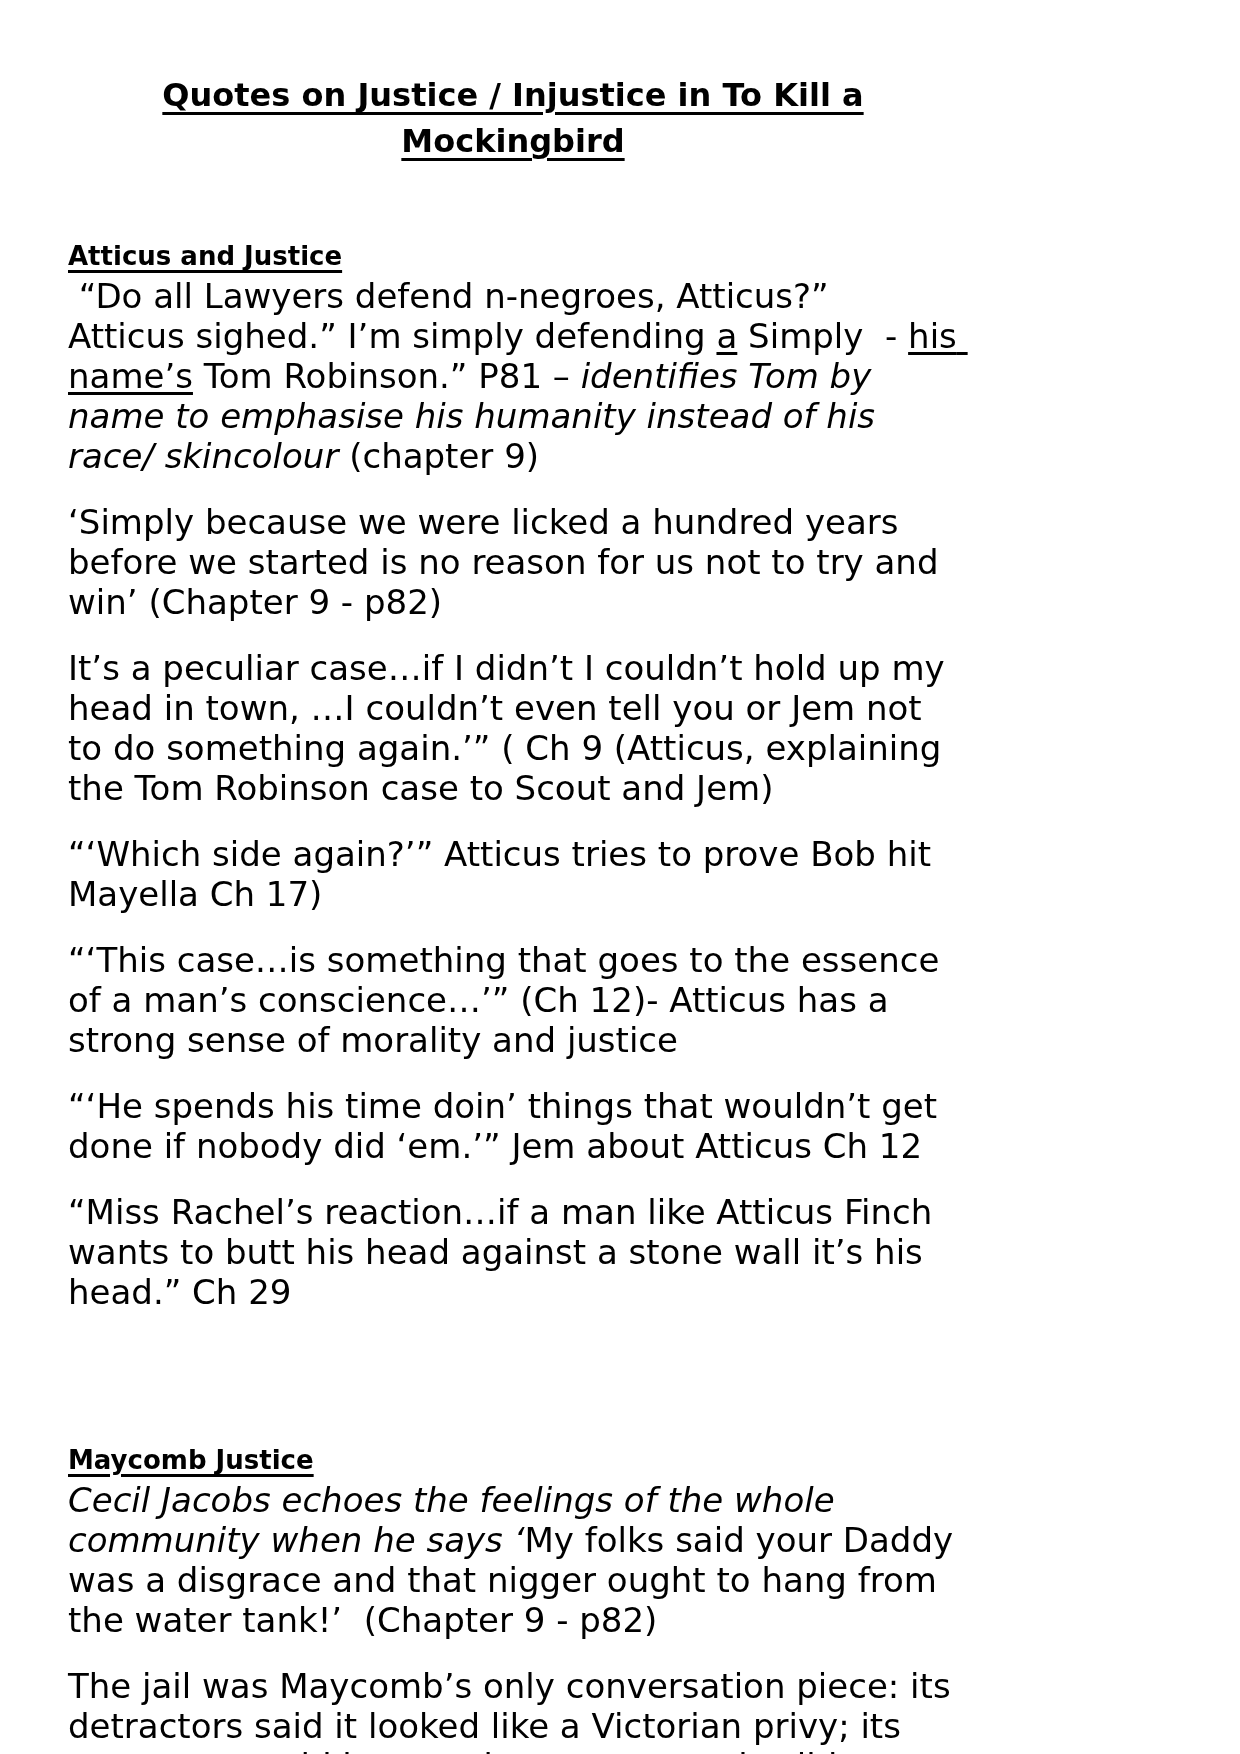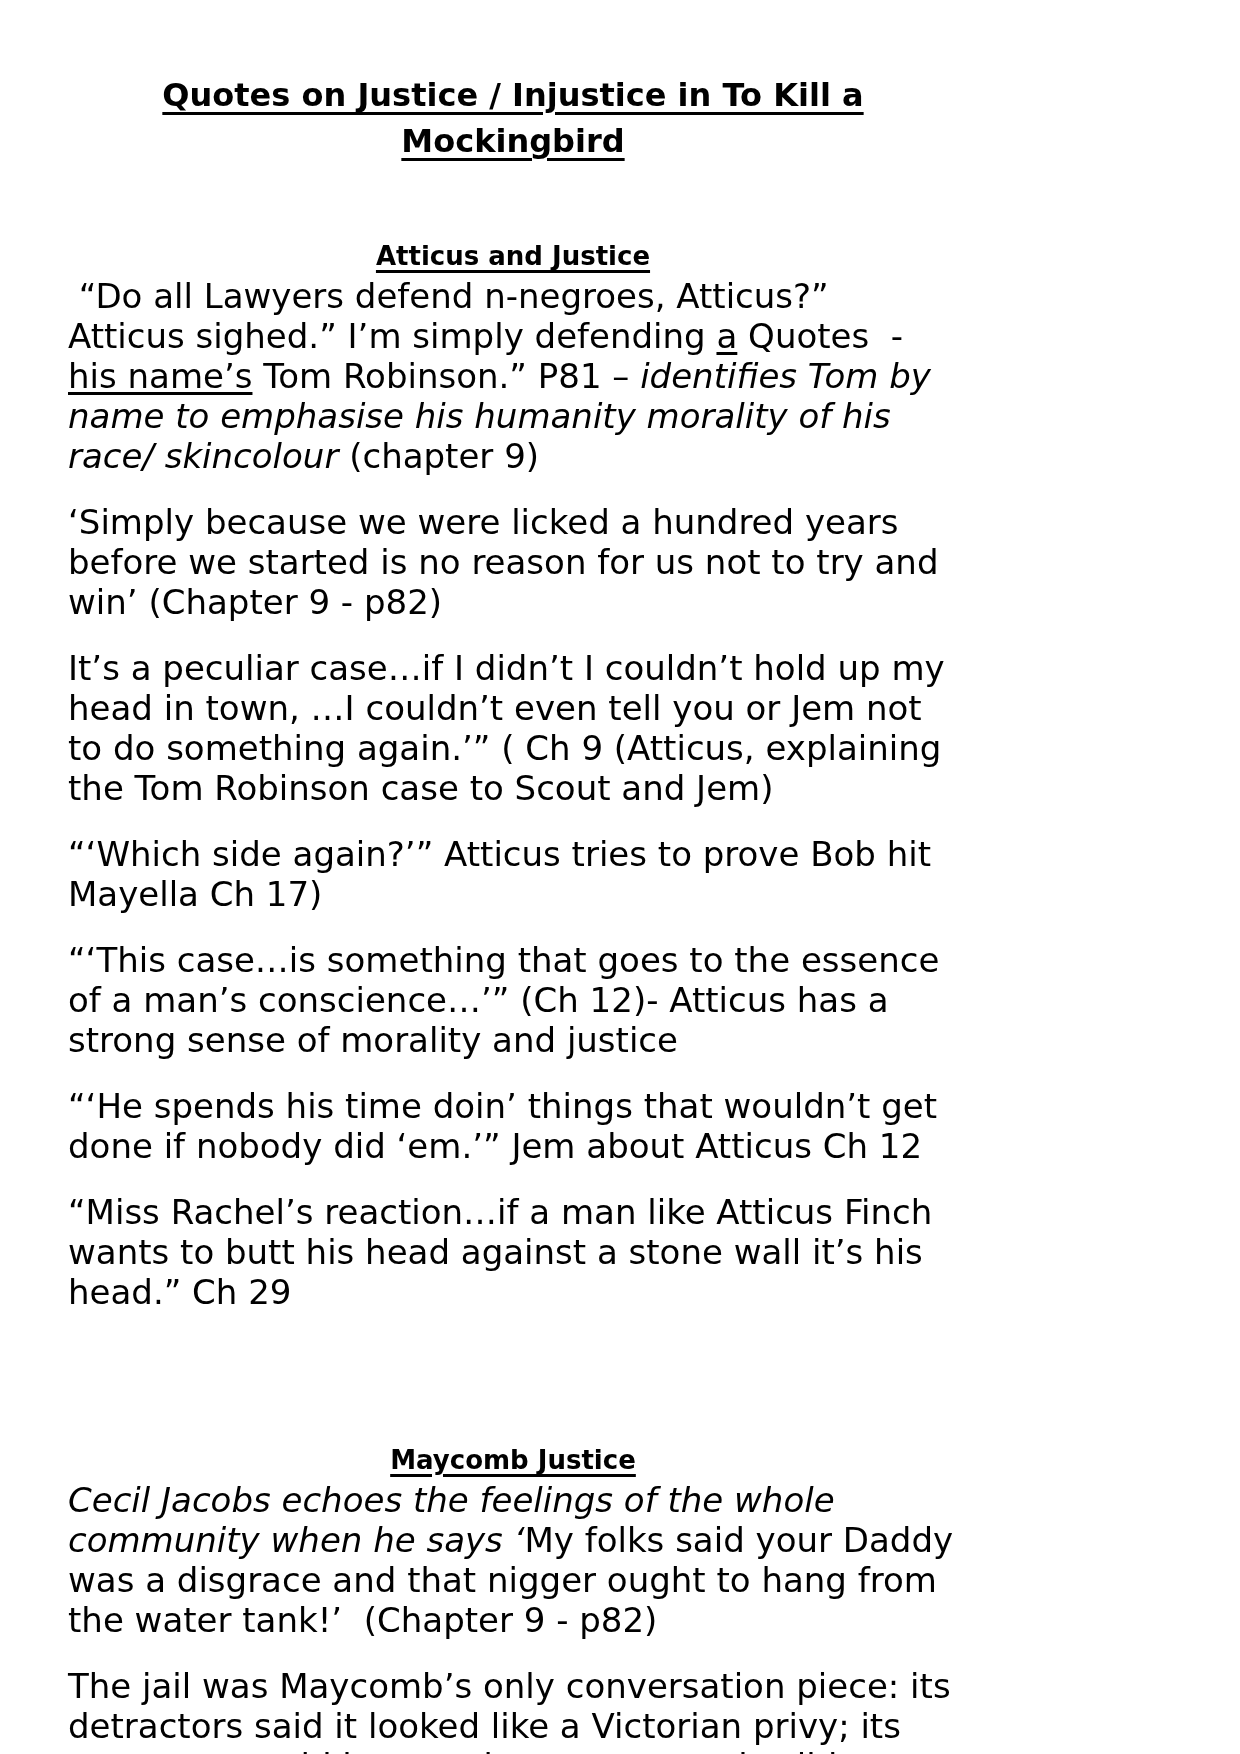--- a/index.html
+++ b/index.html
@@ -28,21 +28,20 @@
     margin: 0 0 72px 0;
   }
   .section-heading {
     font-size: 26px;
     font-weight: bold;
     line-height: 40px;
     text-decoration: underline;
     text-underline-offset: 5px;
     text-decoration-thickness: 2.5px;
     margin: 0;
-    text-align: center;
   }
   .para {
     font-size: 34px;
     line-height: 40px;
     margin: 0;
     white-space: pre-wrap;
     max-width: 1108px;
   }
   .gap    { margin-top: 26px; }
   .gap-lg { margin-top: 128px; }
@@ -53,21 +52,21 @@
 <body>
 
 <div class="page">
 
   <h1 class="doc-title">Quotes on Justice / Injustice in To Kill a Mockingbird</h1>
 
   <h2 class="section-heading">Atticus and Justice</h2>
 
   <p class="para"><span> “Do all Lawyers defend n-negroes, Atticus?”</span></p>
 
-  <p class="para"><span>Atticus sighed.” I’m simply defending </span><span class="u">a</span><span> Quotes  - </span><span class="u">his name’s</span><span> Tom Robinson.” P81 – </span><span class="i">identifies Tom by name to emphasise his humanity morality of his race/ skincolour</span><span> (chapter 9)</span></p>
+  <p class="para"><span>Atticus sighed.” I’m simply defending </span><span class="u">a</span><span> Simply  - </span><span class="u">his name’s</span><span> Tom Robinson.” P81 – </span><span class="i">identifies Tom by name to emphasise his humanity instead of his race/ skincolour</span><span> (chapter 9)</span></p>
 
   <p class="para gap"><span>‘Simply because we were licked a hundred years before we started is no reason for us not to try and win’ (Chapter 9 - p82)</span></p>
 
   <p class="para gap"><span>It’s a peculiar case…if I didn’t I couldn’t hold up my head in town, …I couldn’t even tell you or Jem not to do something again.’” ( Ch 9 (Atticus, explaining the Tom Robinson case to Scout and Jem)</span></p>
 
   <p class="para gap"><span>“‘Which side again?’” Atticus tries to prove Bob hit Mayella Ch 17)</span></p>
 
 
   <p class="para gap"><span>“‘This case…is something that goes to the essence of a man’s conscience…’” (Ch 12)- Atticus has a strong sense of morality and justice</span></p>
 

